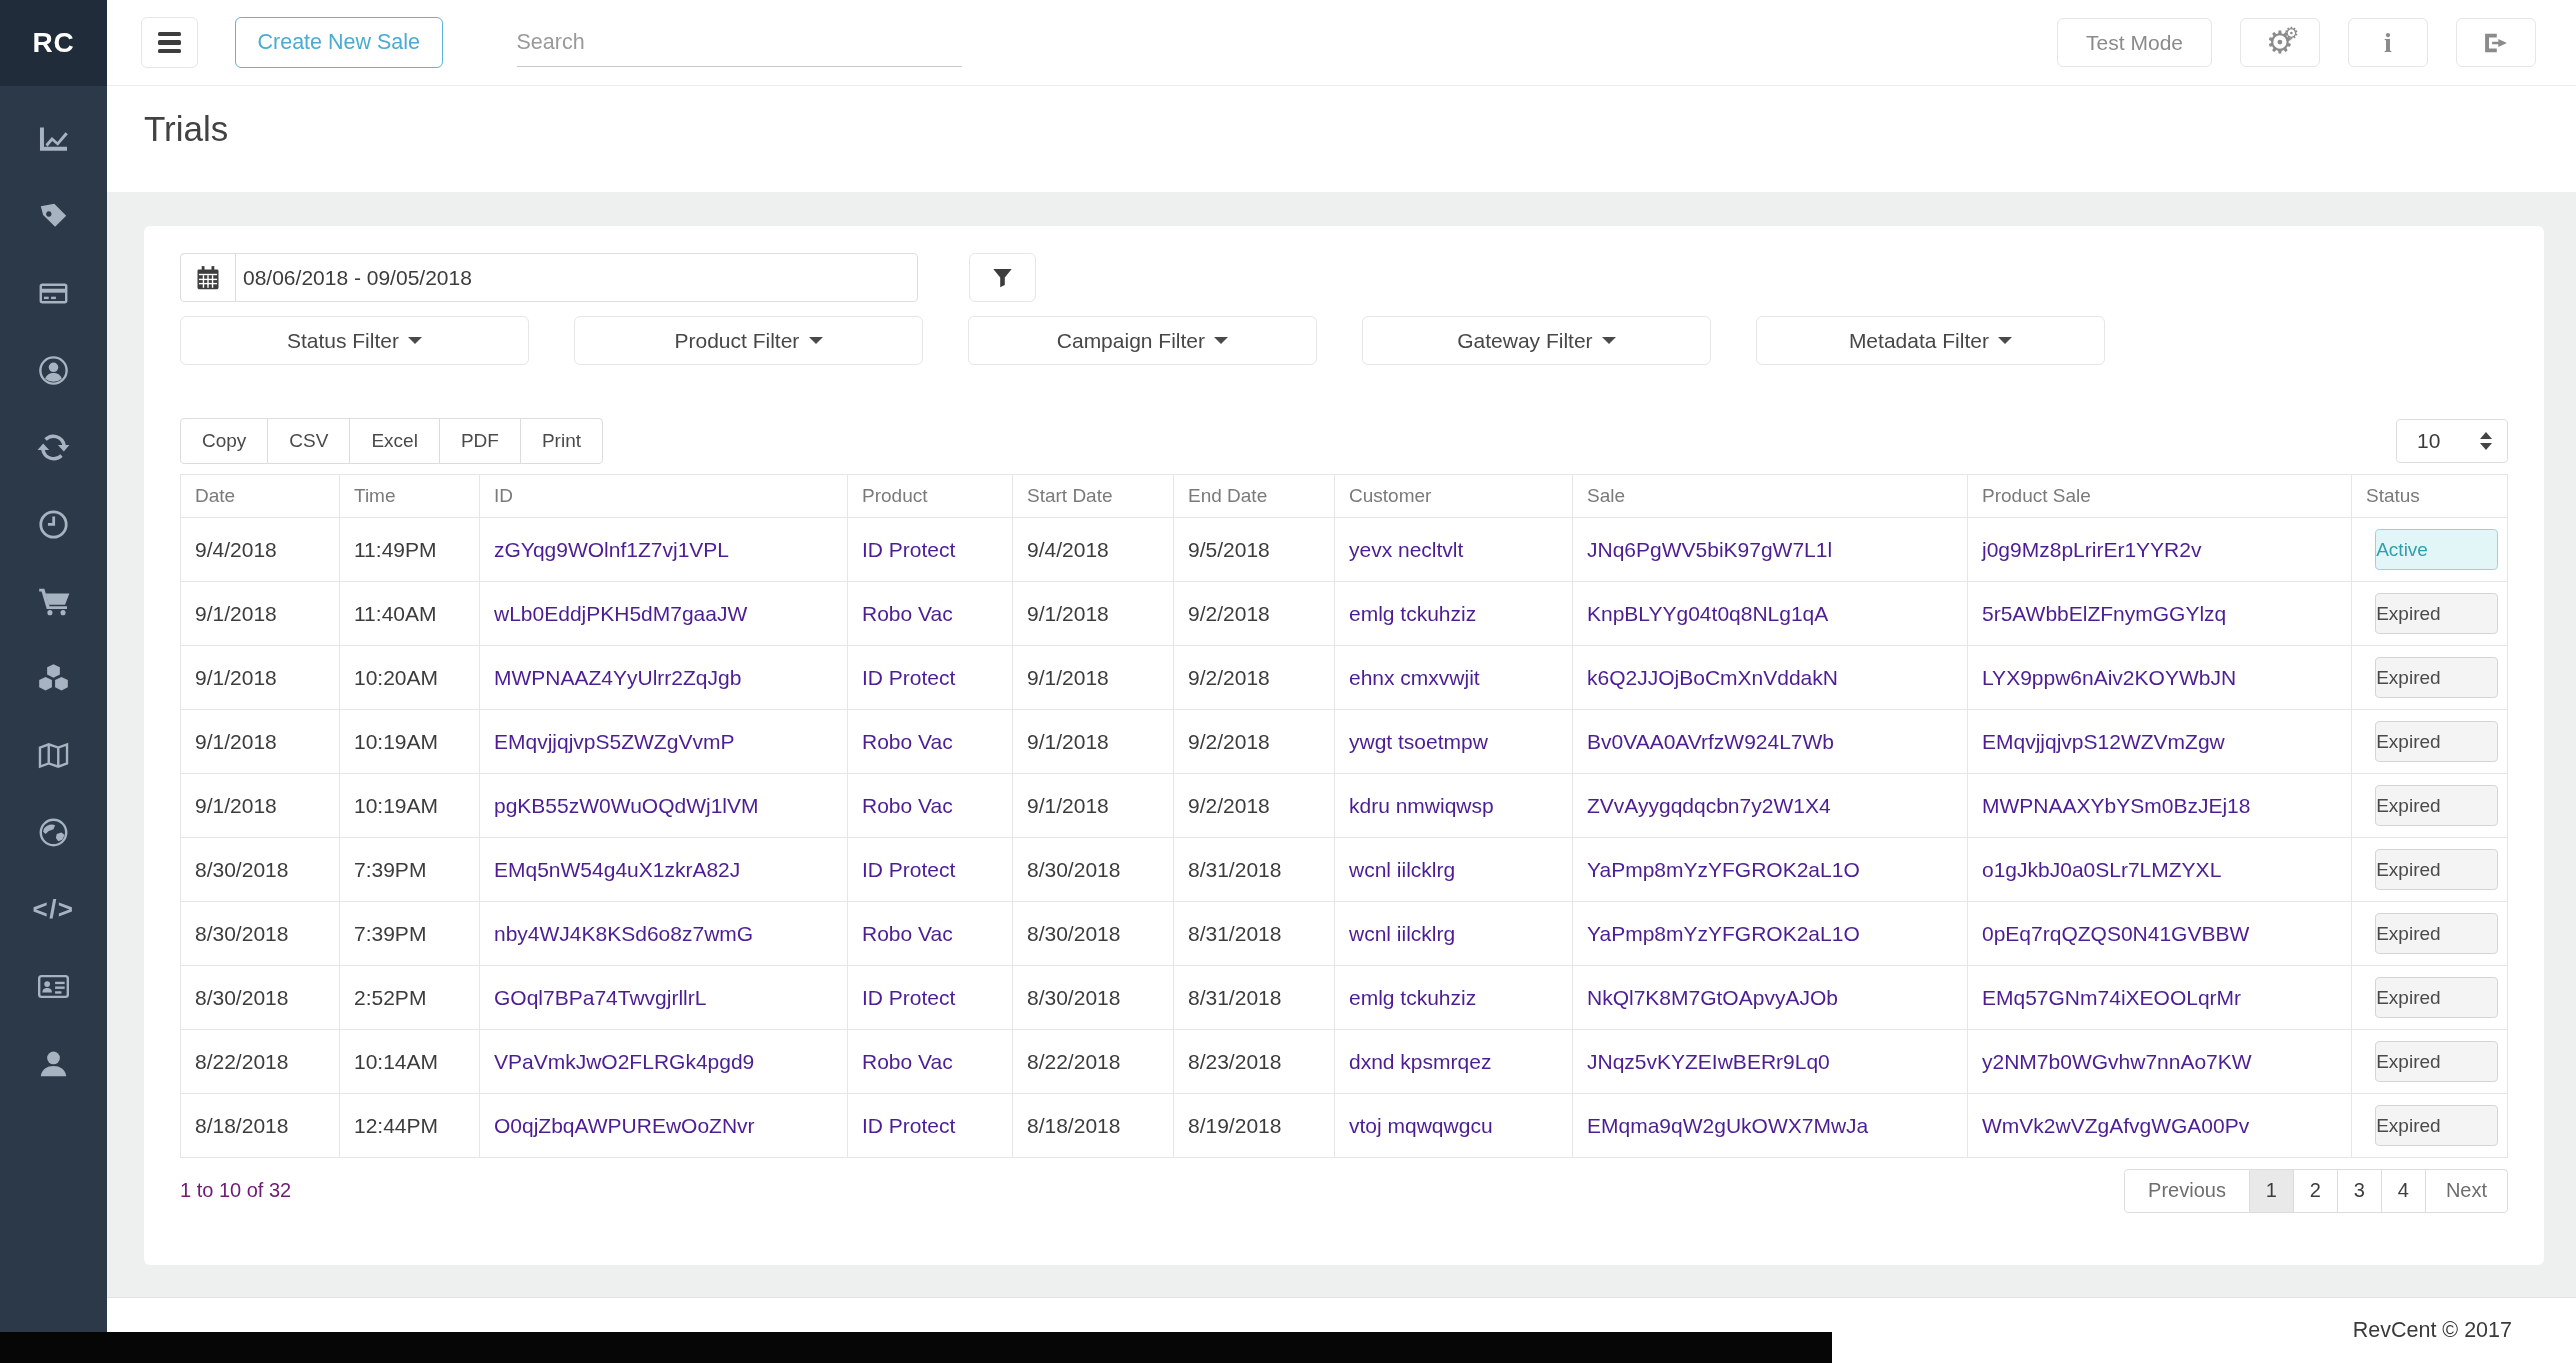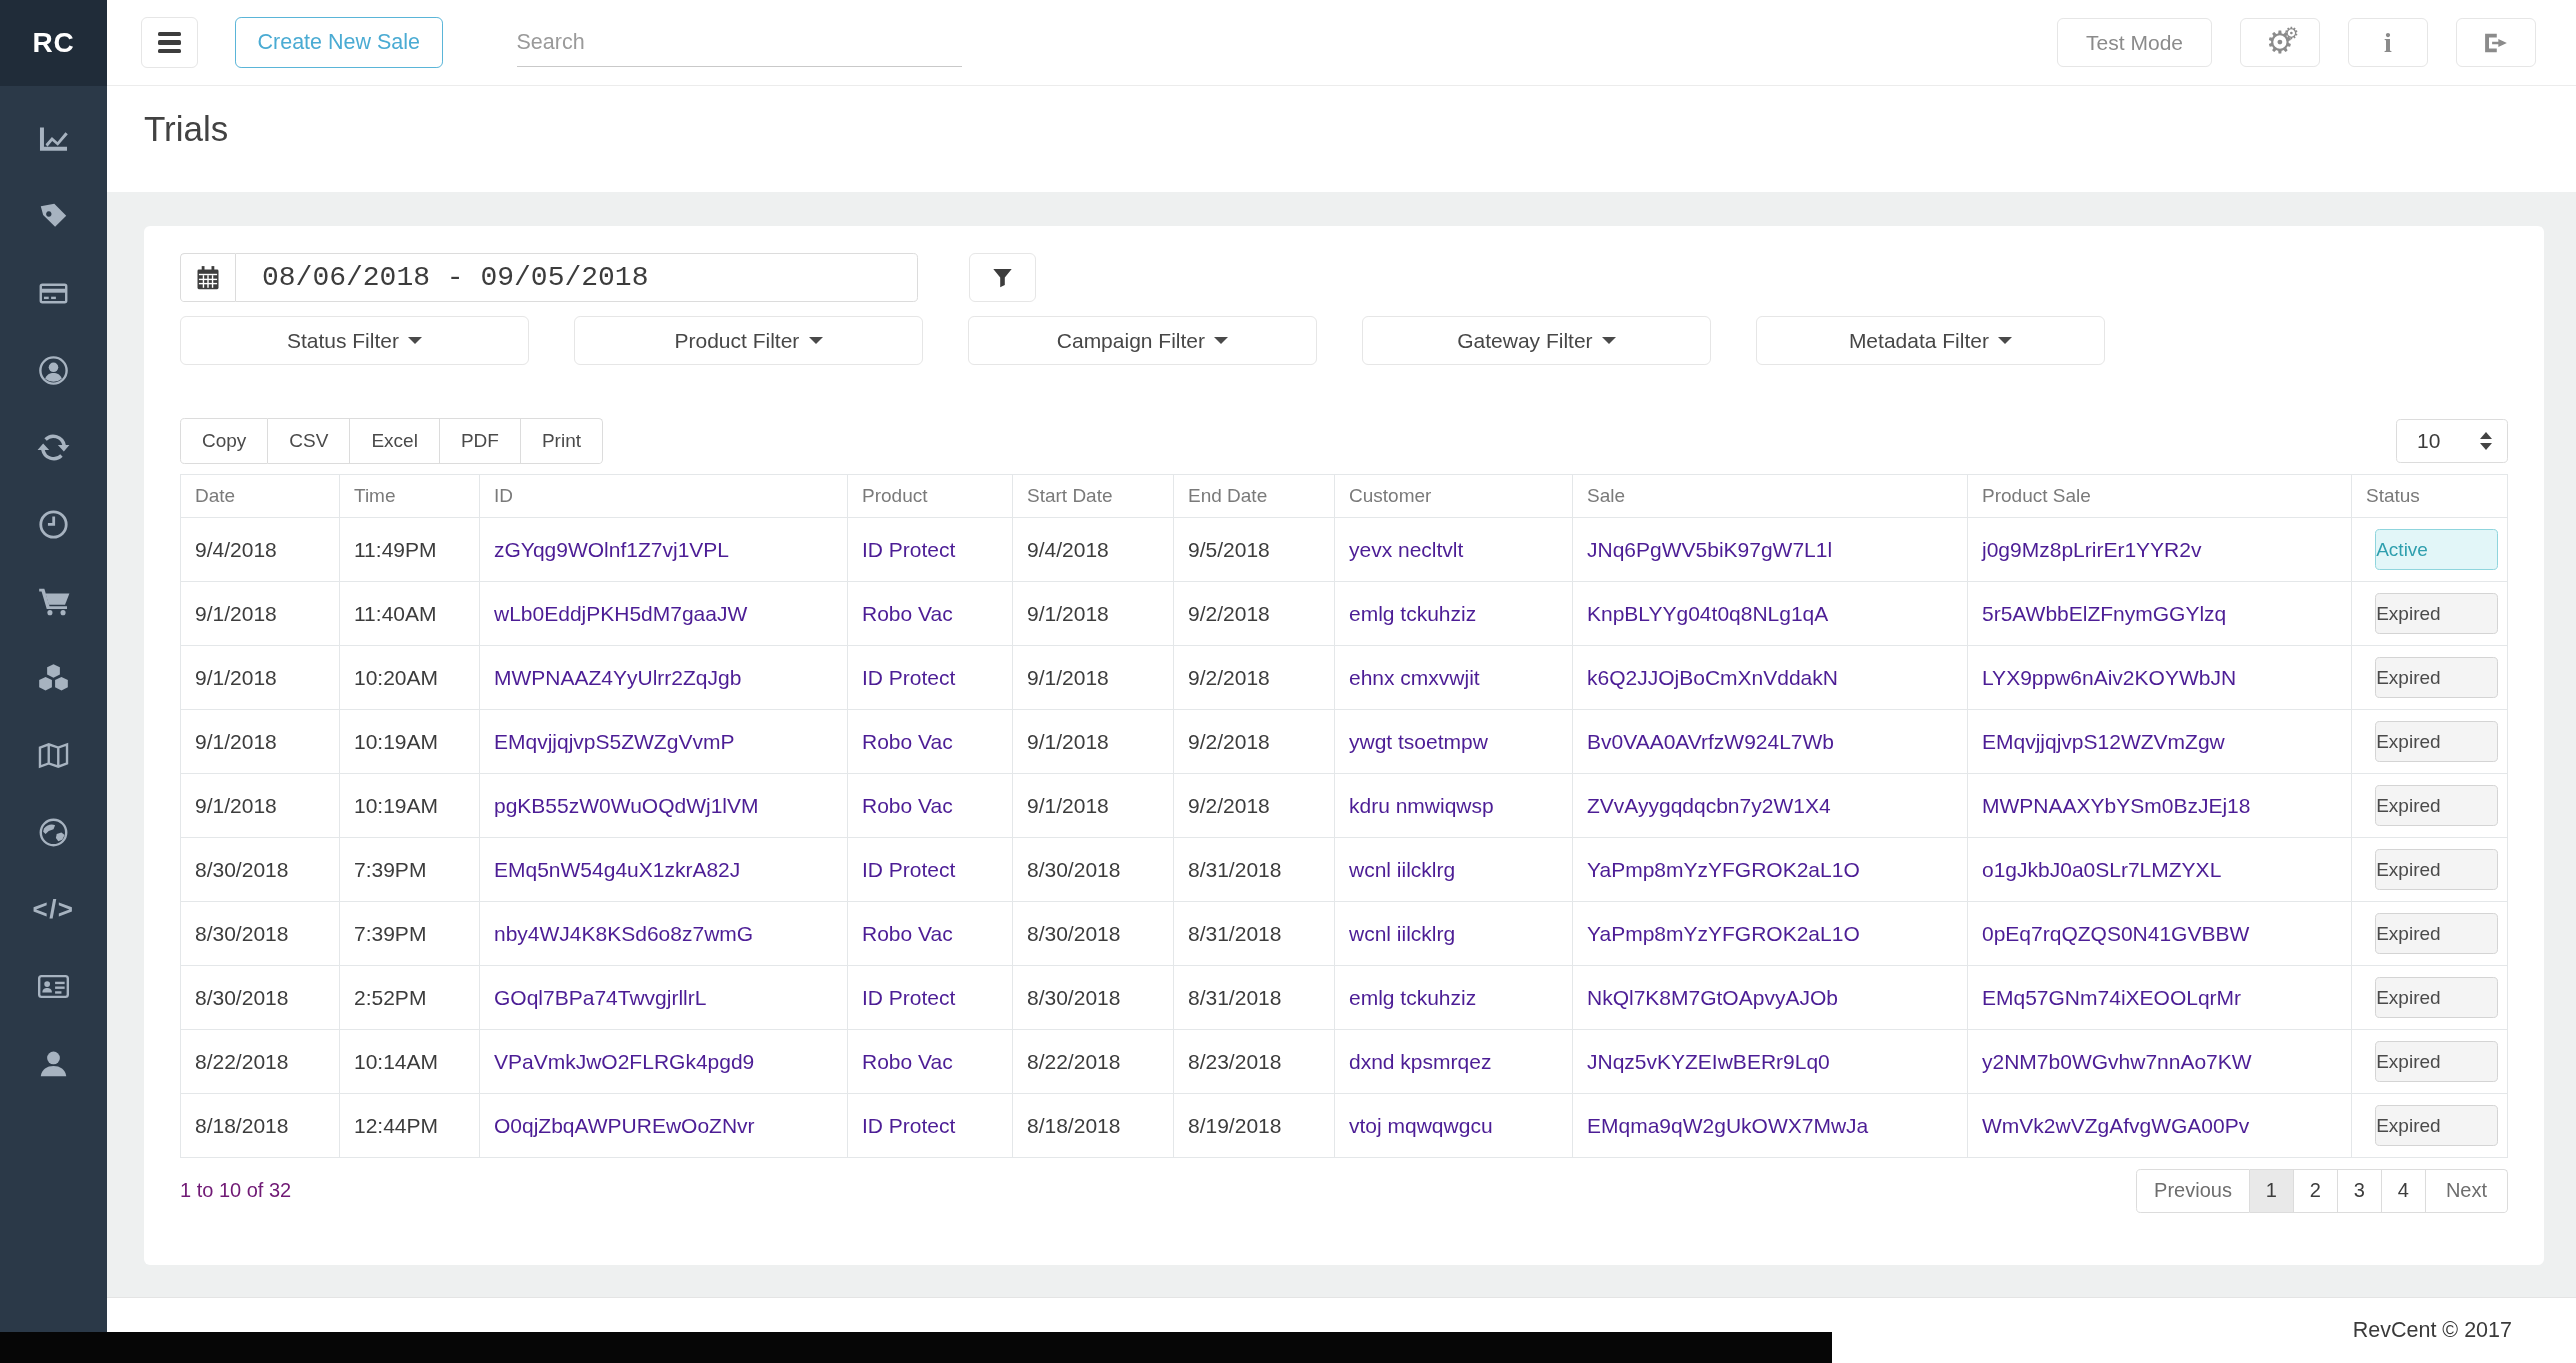--- a/index.html
+++ b/index.html
@@ -38,22 +38,22 @@
   
   .page-title { position:absolute; left:144px; top:109px; font-size:35px; font-weight:300; color:#424242; }
   .content-bg { position:absolute; left:107px; top:192px; width:2469px; height:1106px; background:#eef0f0; }
   .card { position:absolute; left:144px; top:226px; width:2400px; height:1039px; background:#fff;
           border-radius:6.1px; padding:27px 36px 0 36px; }
   
   .date-row { display:flex; height:49px; margin-bottom:14px; align-items:stretch; }
   .date-group { display:flex; width:738px; }
   .date-addon { width:55px; border:1.5px solid #dcdcdc; border-right:none; border-radius:4.6px 0 0 4.6px;
                 display:flex; align-items:center; justify-content:center; background:#fff; }
-  .date-input { flex:1; border:1.5px solid #dcdcdc; border-radius:0 4.6px 4.6px 0; font-size:28px;
-                color:#3c3c3c; padding-left:26px; outline:none; font-family:Liberation Mono, monospace; background:#fff; }
+  .date-input { flex:1; border:1.5px solid #dcdcdc; border-radius:0 4.6px 4.6px 0; font-size:21px;
+                color:#3c3c3c; padding-left:7px; outline:none; font-family:Liberation Sans, sans-serif; background:#fff; }
   .funnel-btn { width:67px; margin-left:51px; }
   
   .filter-row { display:flex; gap:45px; height:49px; margin-bottom:52px; }
   .filter-btn { width:349px; font-size:21px; color:#474747; gap:9.2px; }
   .caret { width:0; height:0; border-left:7px solid transparent; border-right:7px solid transparent;
            border-top:7.7px solid #4a4a4a; display:inline-block; }
   
   .export-row { display:flex; justify-content:space-between; align-items:center; height:48px; margin-bottom:9.2px; }
   .btn-group { display:flex; }
   .btn-group .btn { height:46px; padding:0 21px; font-size:19px; color:#4a4a4a; border-radius:0;
@@ -76,21 +76,21 @@
   .c-date{width:159px}.c-time{width:140px}.c-id{width:368px}.c-prod{width:165px}.c-sd{width:161px}
   .c-ed{width:161px}.c-cust{width:238px}.c-sale{width:395px}.c-psale{width:384px}.c-status{width:156px}
   .badge { display:block; margin:0 9.2px; height:41px; line-height:40px; text-align:left;
            border-radius:4.6px; font-size:19px; border:1.5px solid #d4d4d4; background:#f4f4f4; color:#4a4a4a; cursor:pointer; }
   .badge.active { background:#e2f6f8; border-color:#8fd5dd; color:#2f9fae; }
   
   .table-footer { display:flex; justify-content:space-between; align-items:center; margin-top:10.7px; }
   .table-info { font-size:20px; color:#701a75; }
   .pager { display:flex; }
   .pager .btn { height:44px; font-size:20px; color:#6e6e6e; border-radius:0; border:1.5px solid #dcdcdc; border-left:none; }
-  .pager .btn:first-child { border-left:1.5px solid #dcdcdc; border-radius:4.6px 0 0 4.6px; padding:0 17px; }
+  .pager .btn:first-child { border-left:1.5px solid #dcdcdc; border-radius:4.6px 0 0 4.6px; padding:0 23px; }
   .pager .btn:last-child { border-radius:0 4.6px 4.6px 0; padding:0 20px; }
   .pager .page-num { width:44px; color:#3d3d3d; }
   .pager .page-num.current { background:#e9e9e9; }
   
   .footer { position:absolute; left:107px; top:1297px; width:2469px; height:66px; background:#fff;
             border-top:1.5px solid #e4e4e4; display:flex; align-items:center; justify-content:flex-end;
             padding-right:64px; font-size:21.5px; color:#3a3a3a; }
   .black-bar { position:absolute; left:0; bottom:0; width:1832px; height:31px; background:#060606; }
 </style>
 </head>

